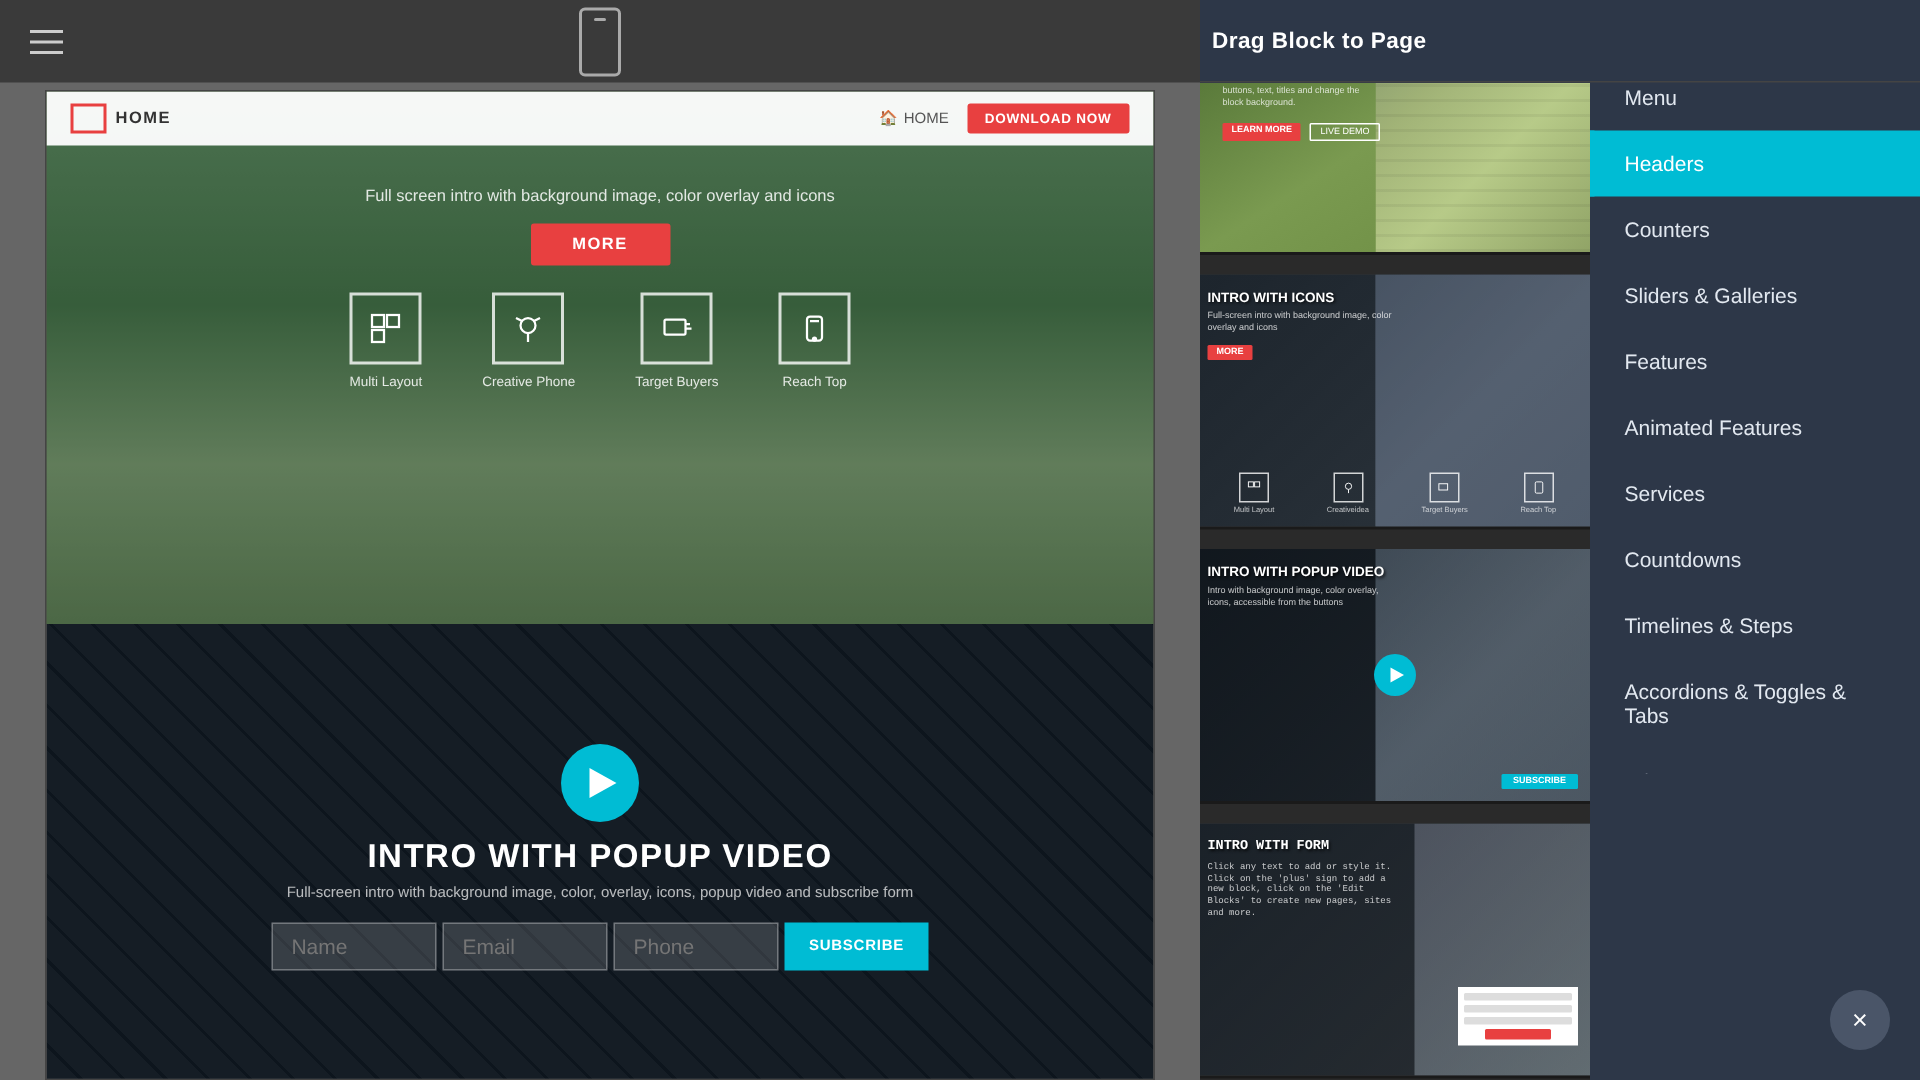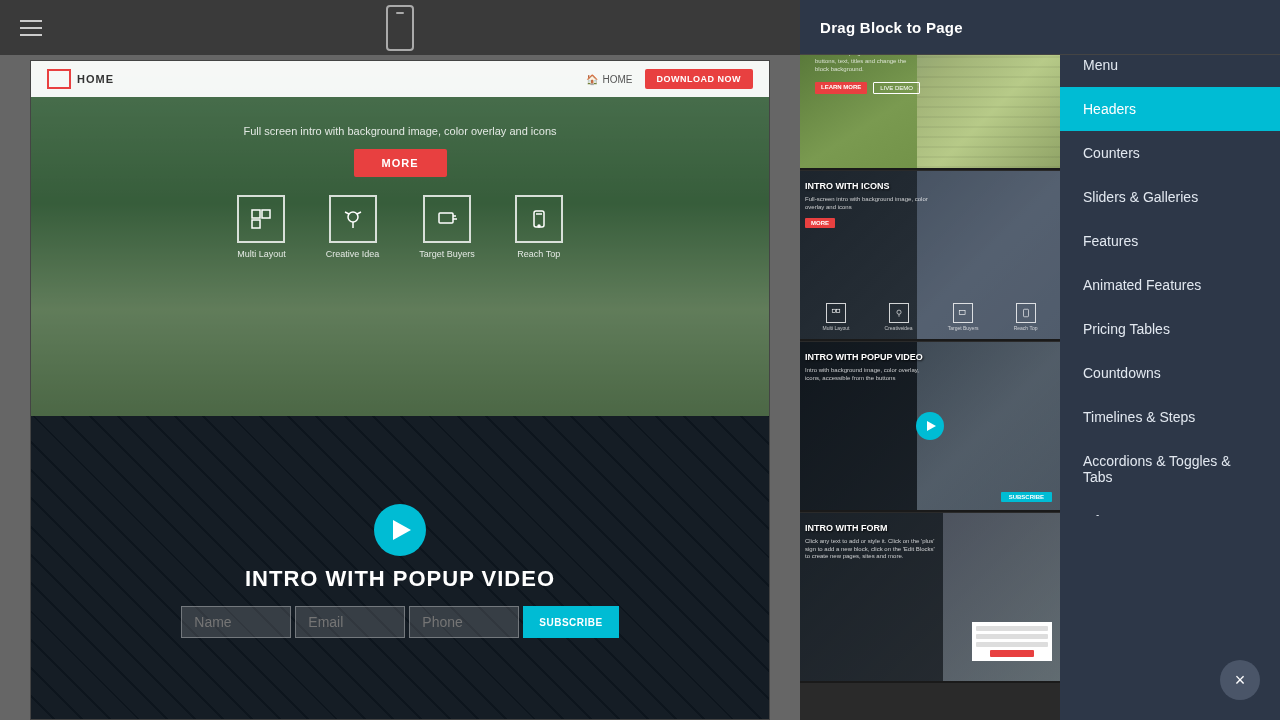--- a/index.html
+++ b/index.html
@@ -322,21 +322,21 @@
     }
 
     
     .thumbnails-strip {
       width: 260px;
       height: 720px;
       background: #2a2a2a;
       overflow-y: auto;
       display: flex;
       flex-direction: column;
-      gap: 1px;
+      gap: 13px;
     }
 
     .thumbnails-strip::-webkit-scrollbar {
       width: 6px;
     }
     .thumbnails-strip::-webkit-scrollbar-track {
       background: #1a1a1a;
     }
     .thumbnails-strip::-webkit-scrollbar-thumb {
       background: #555;
@@ -401,21 +401,21 @@
 
     .drag-header {
       position: absolute;
       top: 0;
       right: 0;
       width: 480px;
       height: 55px;
       background: #2d3748;
       display: flex;
       align-items: center;
-      padding: 0 20px;
+      padding: 0 8px;
       z-index: 10;
       border-bottom: 1px solid #444;
     }
 
     .drag-title {
       font-size: 15px;
       font-weight: 600;
       color: white;
       letter-spacing: 0.3px;
     }
@@ -571,21 +571,21 @@
         </div>
         <div class="wb-icon-item">
           <div class="wb-icon-box">
             <svg width="24" height="24" fill="none" stroke="white" stroke-width="1.5" viewBox="0 0 24 24">
               <circle cx="12" cy="10" r="5"></circle>
                 <line x1="12" y1="21" x2="12" y2="15"></line>
                 <line x1="8" y1="7" x2="4" y2="5"></line>
                 <line x1="16" y1="7" x2="20" y2="5"></line>
             </svg>
           </div>
-          <span class="wb-icon-label">Creative Idea</span>
+          <span class="wb-icon-label">Creative Phone</span>
         </div>
         <div class="wb-icon-item">
           <div class="wb-icon-box">
             <svg width="24" height="24" fill="none" stroke="white" stroke-width="1.5" viewBox="0 0 24 24">
               <rect x="4" y="6" width="14" height="10" rx="1"></rect>
                 <line x1="18" y1="9" x2="21" y2="9"></line>
                 <line x1="18" y1="12" x2="22" y2="12"></line>
             </svg>
           </div>
           <span class="wb-icon-label">Target Buyers</span>
@@ -600,20 +600,21 @@
           </div>
           <span class="wb-icon-label">Reach Top</span>
         </div>
       </div>
     </div>
 
     <div class="popup-video-section">
       <div class="pv-bg"></div>
       <div class="pv-play-btn"></div>
       <div class="pv-title">INTRO WITH POPUP VIDEO</div>
+      <div class="pv-subtitle">Full-screen intro with background image, color, overlay, icons, popup video and subscribe form</div>
       <div class="pv-form-row">
         <input class="pv-input" type="text" placeholder="Name" style="">
         <input class="pv-input" type="text" placeholder="Email" style="">
         <input class="pv-input" type="text" placeholder="Phone" style="">
         <button class="pv-subscribe-btn">SUBSCRIBE</button>
       </div>
     </div>
   </div>
 </div>
 
@@ -715,21 +716,21 @@
       <div style="position:absolute; bottom:8px; right:8px; z-index:3;">
         <div style="background:#00bcd4; color:white; font-size:6px; font-weight:bold; padding:2px 8px; border-radius:1px;">SUBSCRIBE</div>
       </div>
     </div>
 
     <div class="thumb-item thumb-4">
       <div class="thumb-bg" style="background: linear-gradient(rgba(0,0,0,0.55),rgba(0,0,0,0.55)), linear-gradient(135deg, #3a4a5a, #5a6570);"></div>
       <div style="position:absolute; right:0; top:0; width:45%; height:100%;">
         <div style="width:100%; height:100%; background:linear-gradient(135deg,#7a8090,#9aaab0); opacity:0.5;"></div>
       </div>
-      <div style="position:absolute; left:5px; top:10px; z-index:3; max-width:130px;">
+      <div style="position:absolute; left:5px; top:10px; z-index:3; max-width:130px;font-family:Liberation Mono, monospace;">
         <div style="font-size:9px; font-weight:900; color:white; text-shadow:1px 1px 2px rgba(0,0,0,0.8); line-height:1.2;">
           <span>INTRO WITH FORM</span>
         </div>
         <div style="font-size:6px; color:rgba(255,255,255,0.75); margin-top:4px; line-height:1.3;">
           <span>Click any text to add or style it. Click on the 'plus' sign to add a new block, click on the 'Edit Blocks' to create new pages, sites and more.</span>
         </div>
       </div>
       <div class="thumb-form-preview">
         <div class="thumb-form-line"></div>
         <div class="thumb-form-line"></div>
@@ -752,21 +753,21 @@
     <div class="nav-item">
       <span>Sliders &amp; Galleries</span>
     </div>
     <div class="nav-item">
       <span>Features</span>
     </div>
     <div class="nav-item">
       <span>Animated Features</span>
     </div>
     <div class="nav-item">
-      <span>Pricing Tables</span>
+      <span>Services</span>
     </div>
     <div class="nav-item">
       <span>Countdowns</span>
     </div>
     <div class="nav-item">
       <span>Timelines &amp; Steps</span>
     </div>
     <div class="nav-item">
       <span>Accordions &amp; Toggles &amp; Tabs</span>
     </div>

